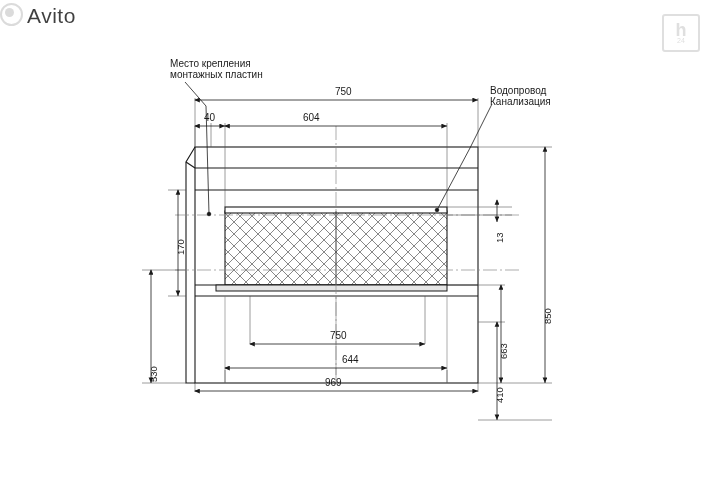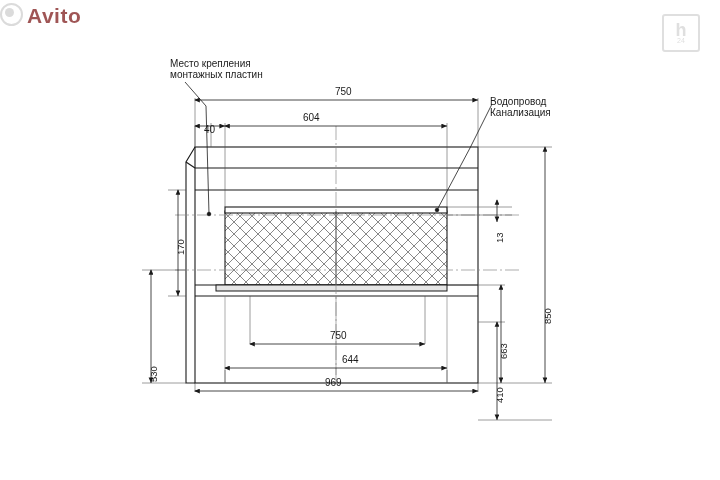--- a/index.html
+++ b/index.html
@@ -60,22 +60,22 @@
     display: block;
     font-size: 7px;
     line-height: 5px;
     font-weight: normal;
     margin-top: -6px;
   }
   .wm-avito {
     right: 14px;
     bottom: 12px;
     font-size: 21px;
-    font-weight: bold;
-    color: #7f1d1d;
+    font-weight: normal;
+    color: #000000;
     opacity: 0.75;
     letter-spacing: 0.5px;
   }
   .wm-avito .dot {
     display: inline-block;
     width: 19px;
     height: 19px;
     border: 2px solid #cfcfcf;
     border-radius: 50%;
     position: relative;
@@ -208,25 +208,25 @@
     <g stroke="#1a1a1a" stroke-width="0.8" fill="none">
       <path d="M185,82 L206,106 L209,214"></path>
       <circle cx="209" cy="214" r="1.8" fill="#1a1a1a"></circle>
       <path d="M492,104 L470,148 L437,210"></path>
       <circle cx="437" cy="210" r="1.8" fill="#1a1a1a"></circle>
     </g>
   </svg>
 
   <div class="lbl" style="left:170px; top:58px;">Место крепления
 монтажных пластин</div>
-  <div class="lbl" style="left:490px; top:96px;">Водопровод
+  <div class="lbl" style="left:490px; top:85px;">Водопровод
 Канализация</div>
 
   <div class="lbl" style="left:327px; top:86px;margin-left:8px;">750</div>
-  <div class="lbl" style="left:204px; top:112px;margin-top:12px;">40</div>
+  <div class="lbl" style="left:204px; top:112px;">40</div>
   <div class="lbl" style="left:303px; top:112px;text-align:center;">604</div>
   <div class="lbl" style="left:330px; top:330px;">750</div>
   <div class="lbl" style="left:342px; top:354px;">644</div>
   <div class="lbl" style="left:325px; top:377px;">969</div>
 
   <div class="vert" style="left:175px; top:255px;">170</div>
   <div class="vert" style="left:494px; top:243px;">13</div>
   <div class="vert" style="left:542px; top:324px;">850</div>
   <div class="vert" style="left:498px; top:359px;">663</div>
   <div class="vert" style="left:148px; top:382px;">530</div>

